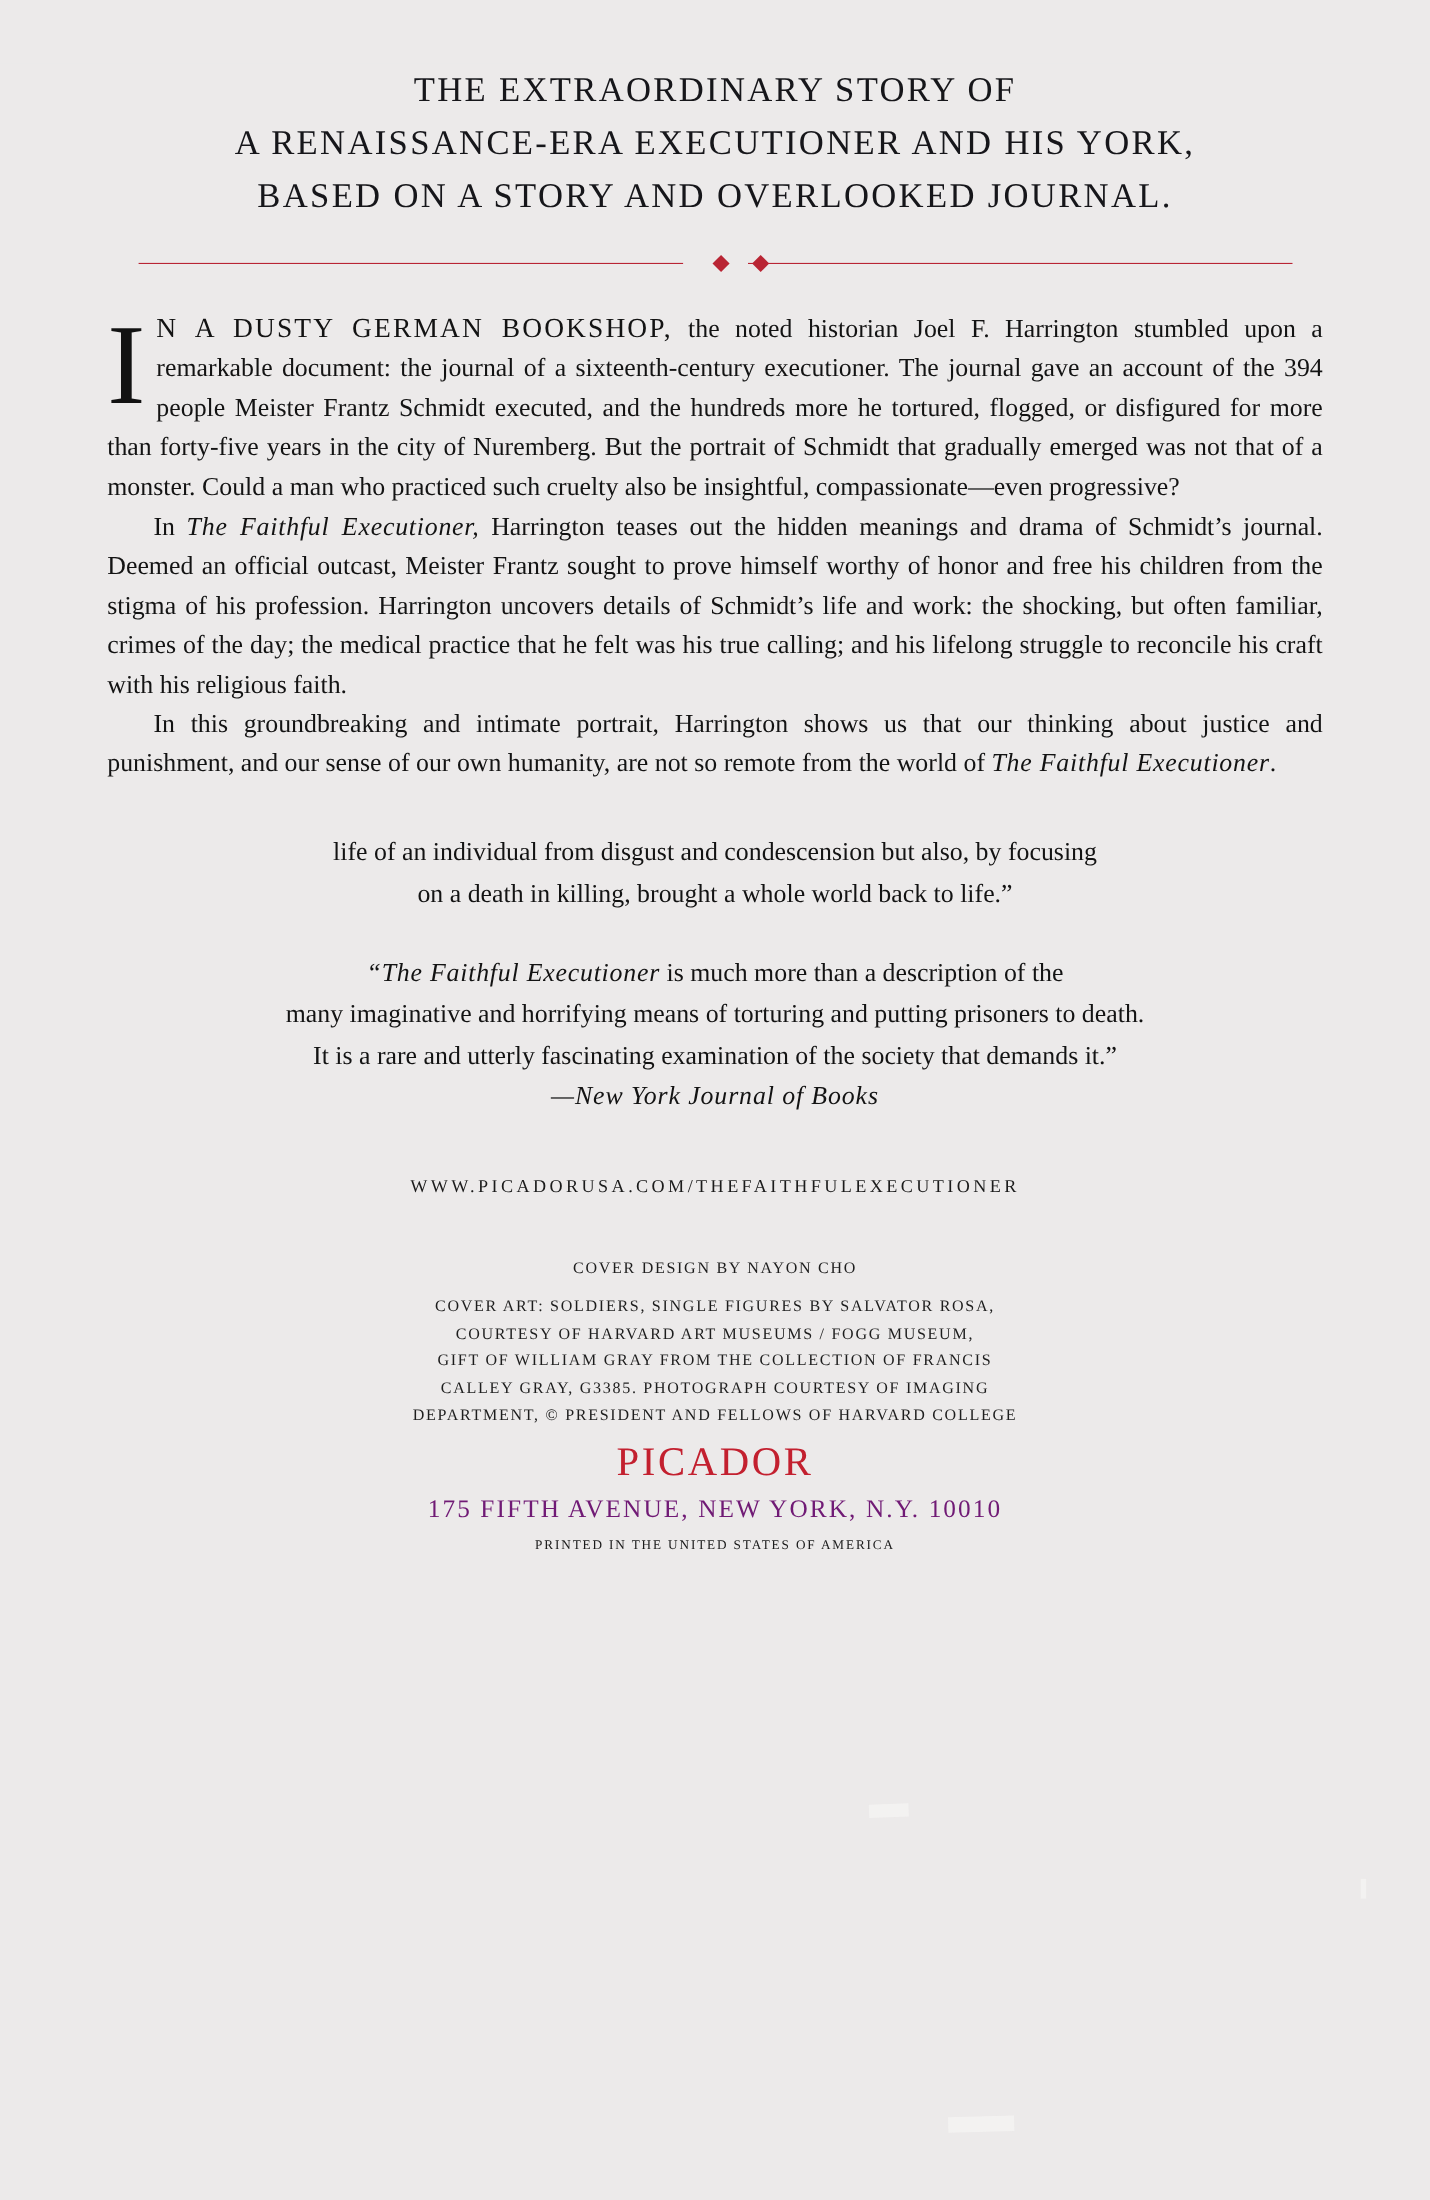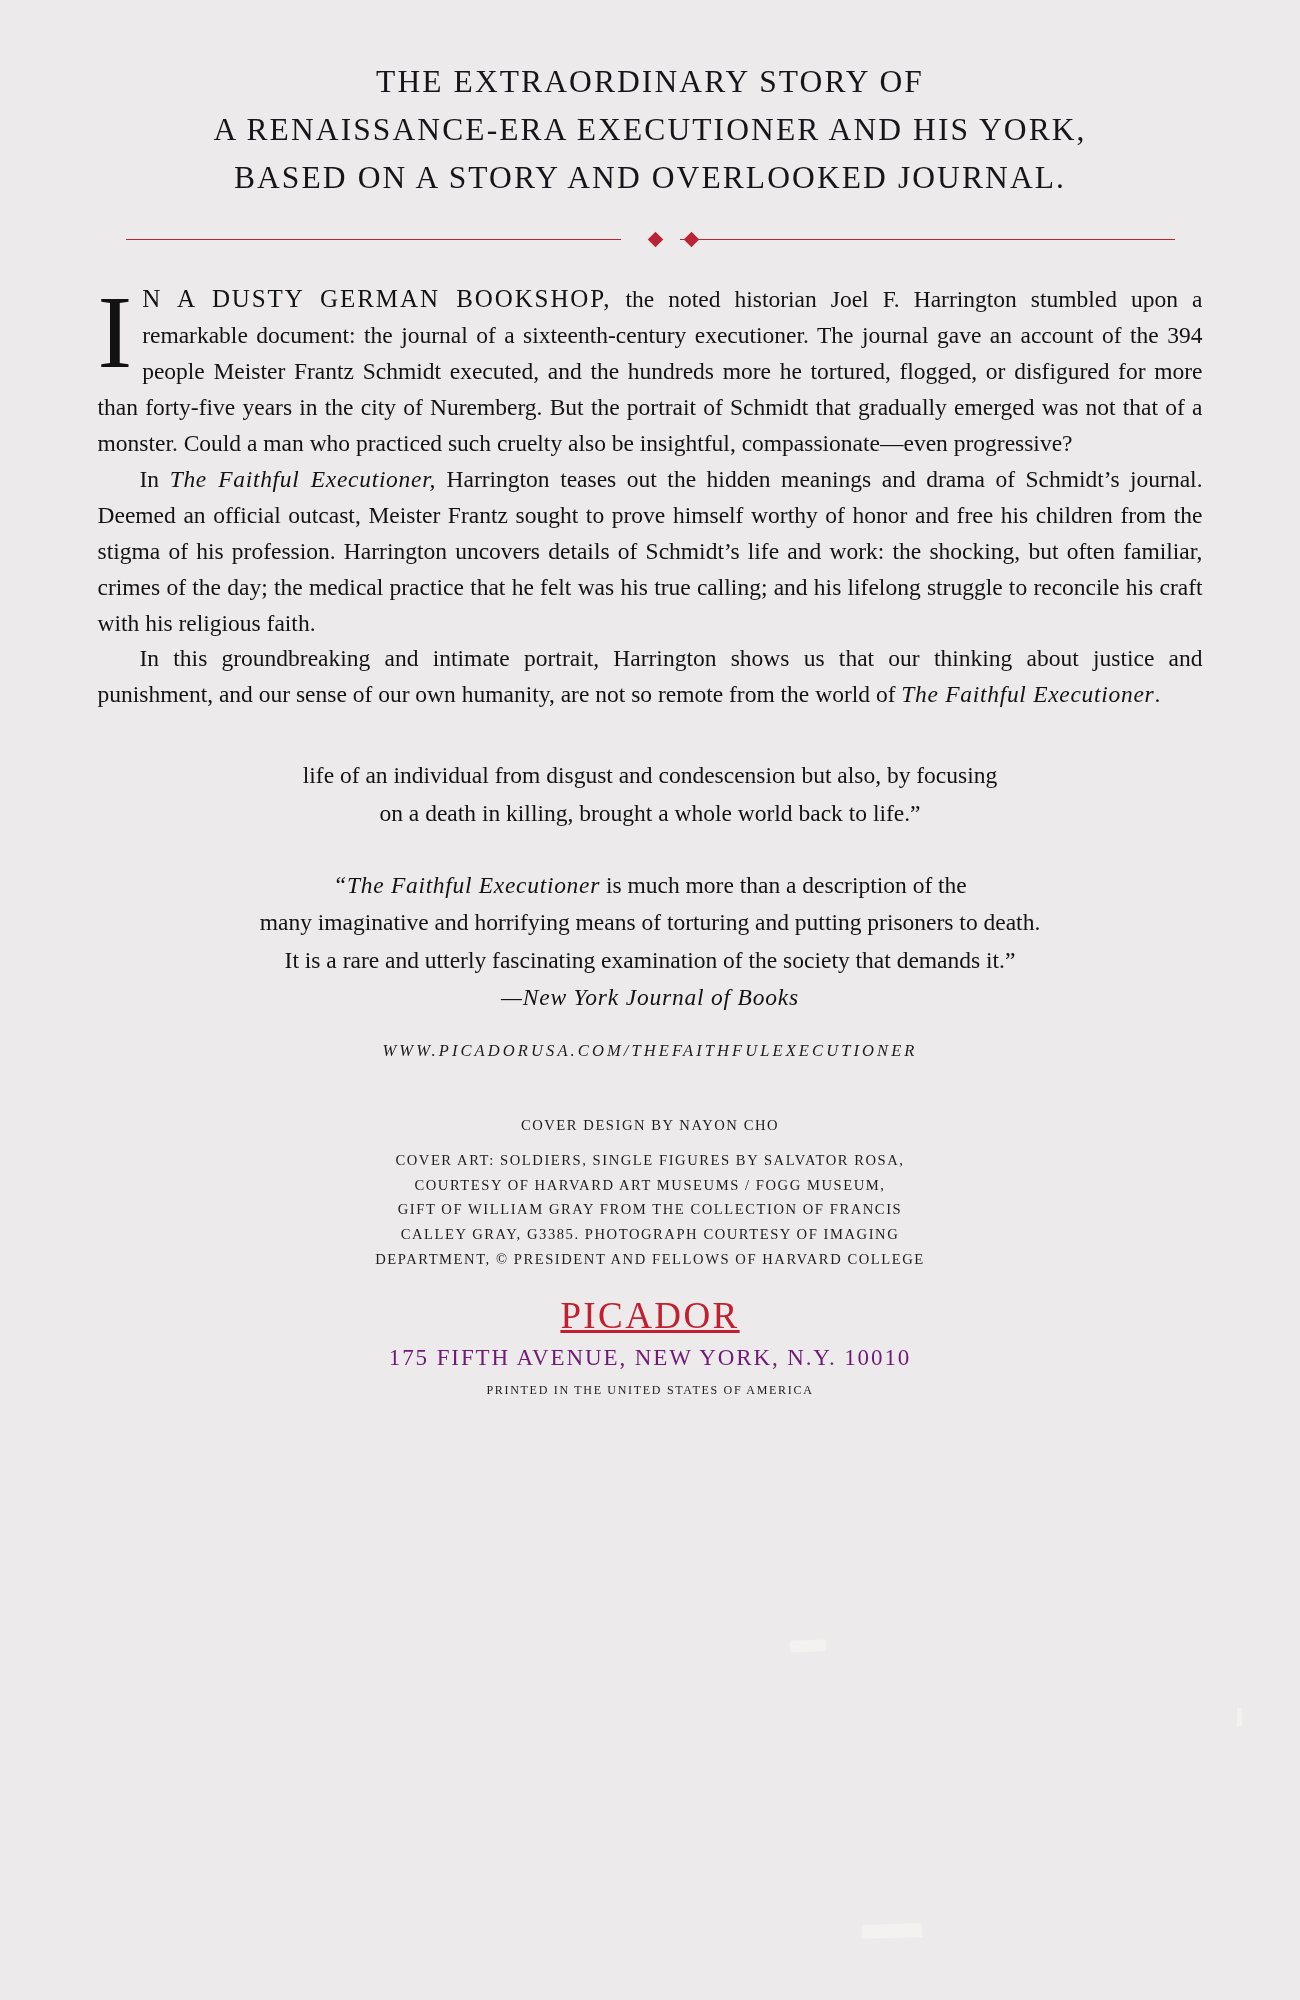--- a/index.html
+++ b/index.html
@@ -102,47 +102,45 @@
     color: #131313;
   }
   .blurb + .blurb { margin-top: 34px; }
   .attrib {
     font-style: italic;
     letter-spacing: 0.8px;
   }
 
   
   .url {
-    margin: 24px auto 0;
+    margin: 52px auto 0;
     text-align: center;
     font-size: 16.5px;
     letter-spacing: 3.1px;
     color: #1b1b1b;
-    font-style: italic;
   }
 
   
   .credits {
     margin: 52px auto 0;
     text-align: center;
     font-size: 14.6px;
     letter-spacing: 1.55px;
     line-height: 1.70;
     color: #1d1d1d;
   }
   .credits .spacer { height: 10px; }
 
   
   .imprint {
-    margin: 22px auto 0;
+    margin: 8px auto 0;
     text-align: center;
     font-size: 37px;
     letter-spacing: 2.4px;
     color: #c3202f;
-    text-decoration: underline;
   }
   .address {
     margin: 8px auto 12px;
     text-align: center;
     font-size: 23px;
     letter-spacing: 1.9px;
     color: #701a75;
   }
   .printed {
     margin: 6px auto 0;

